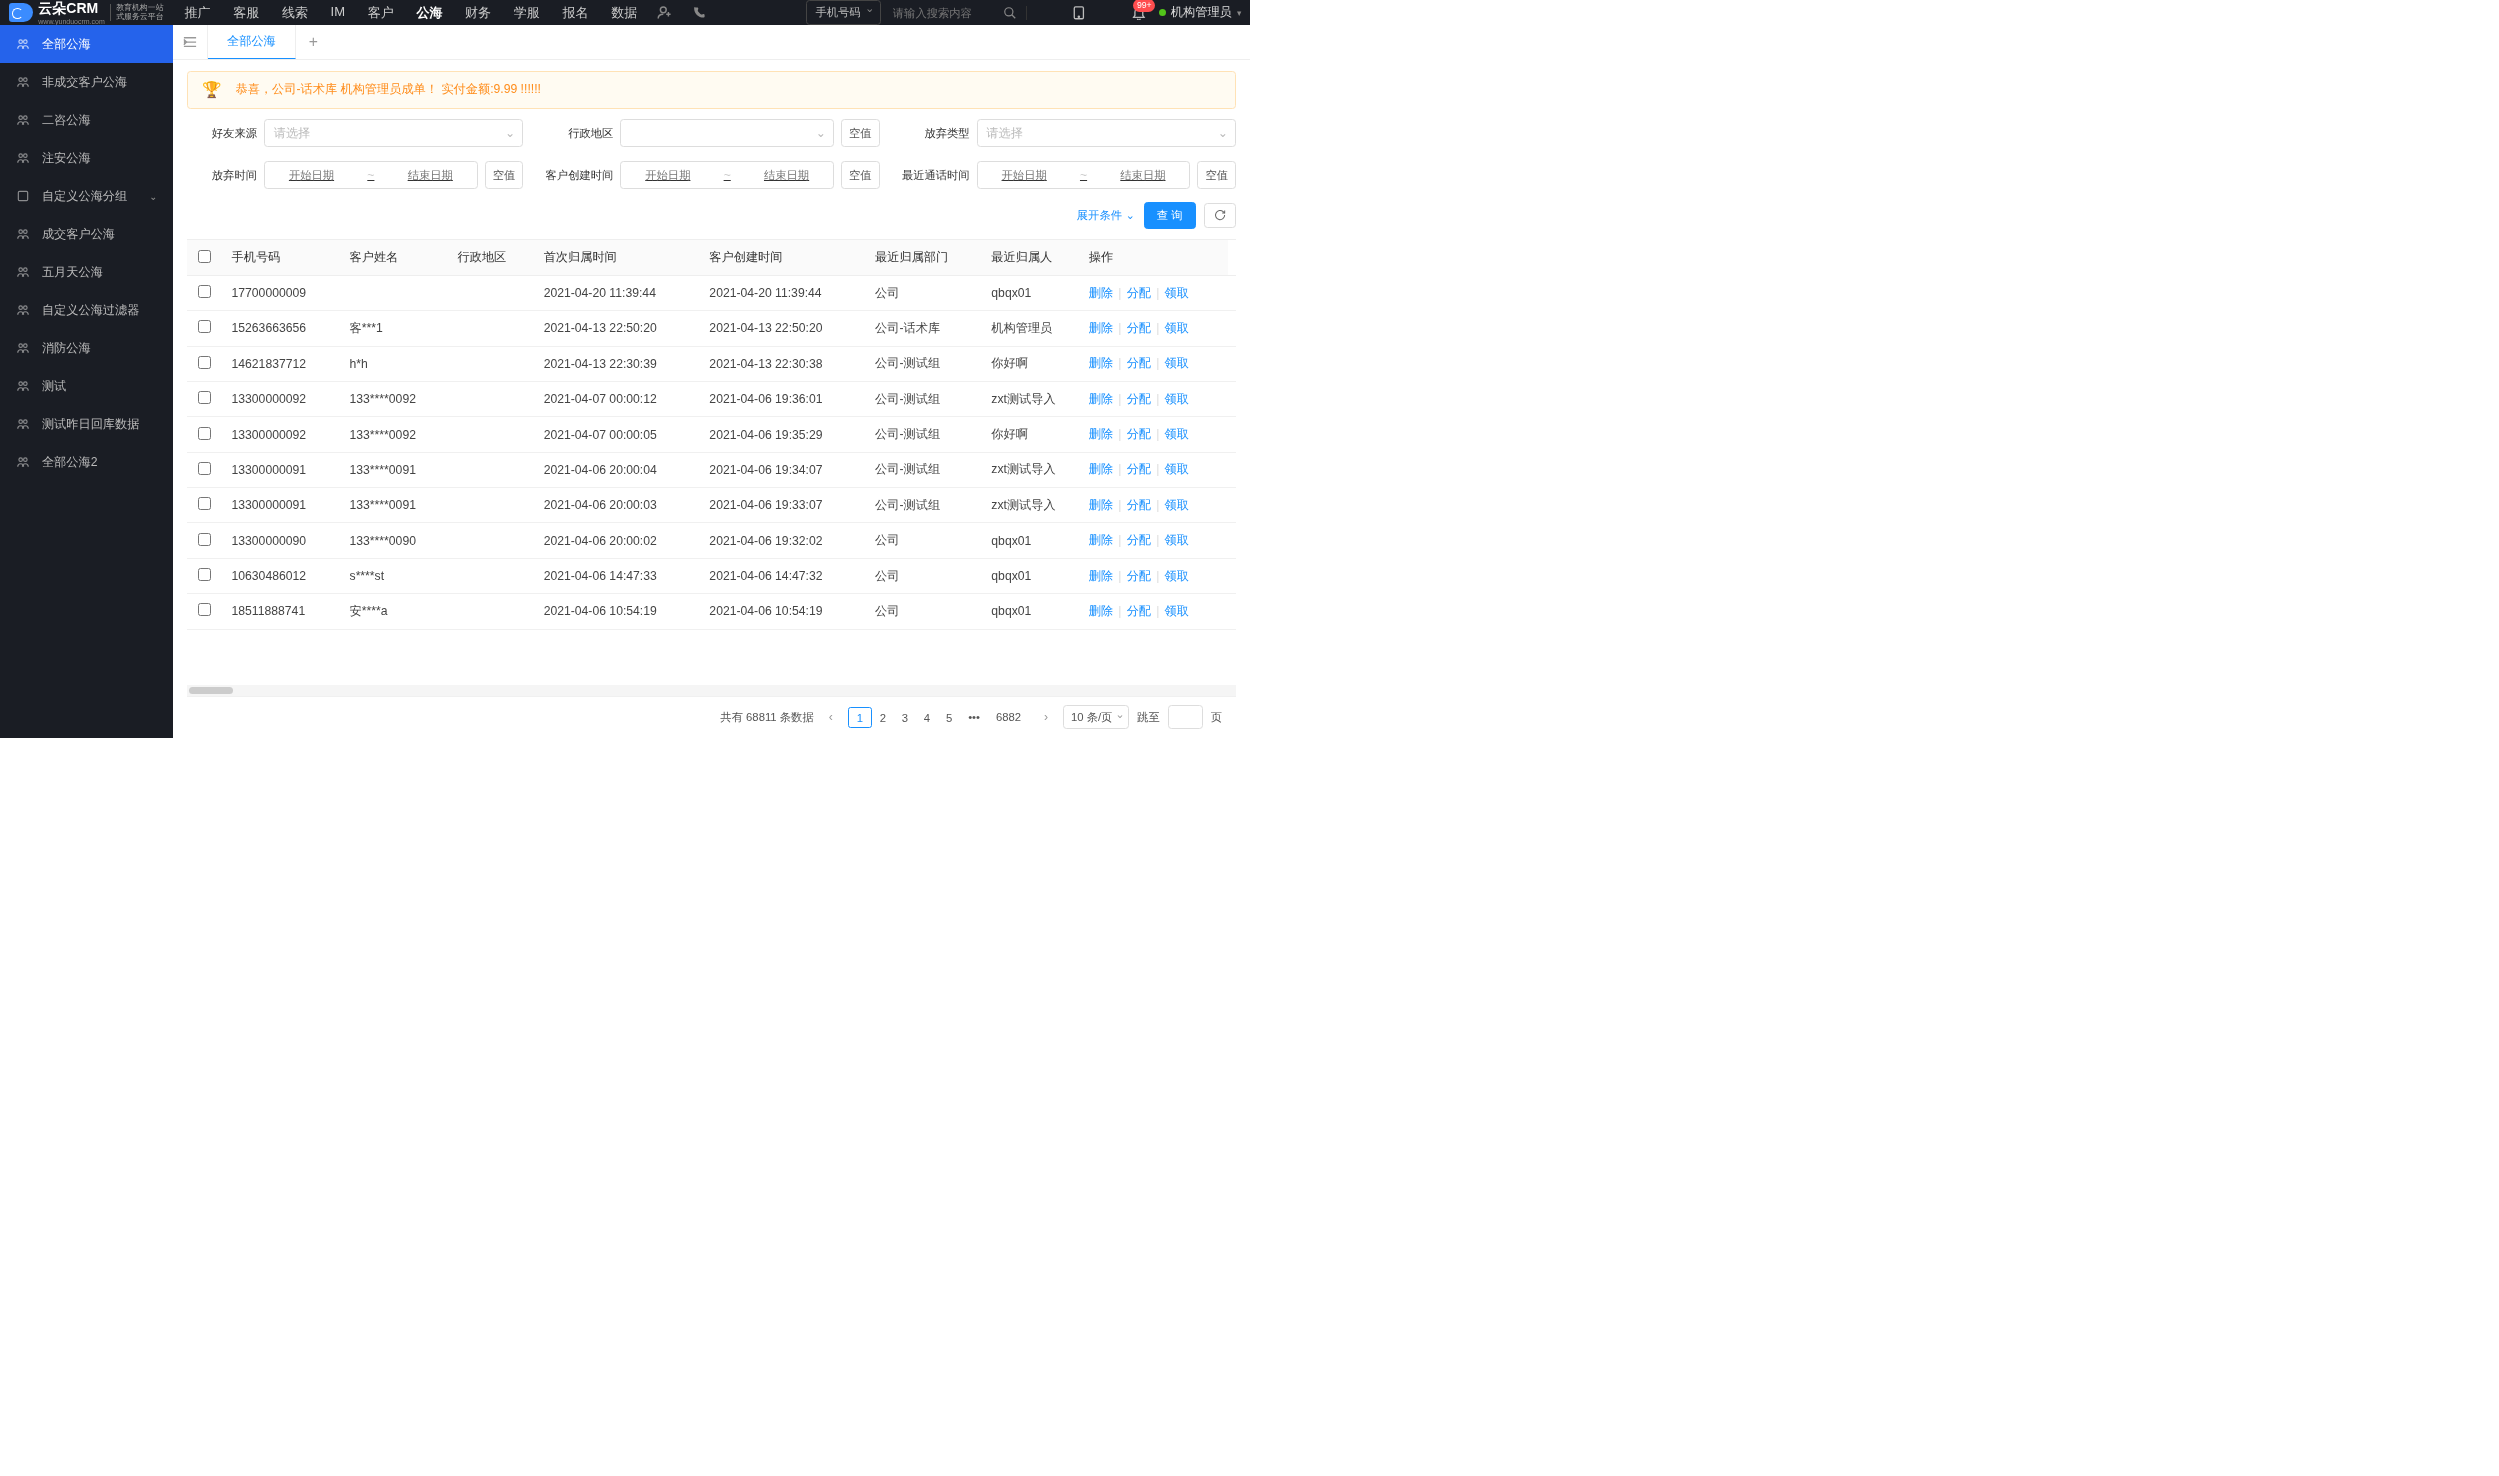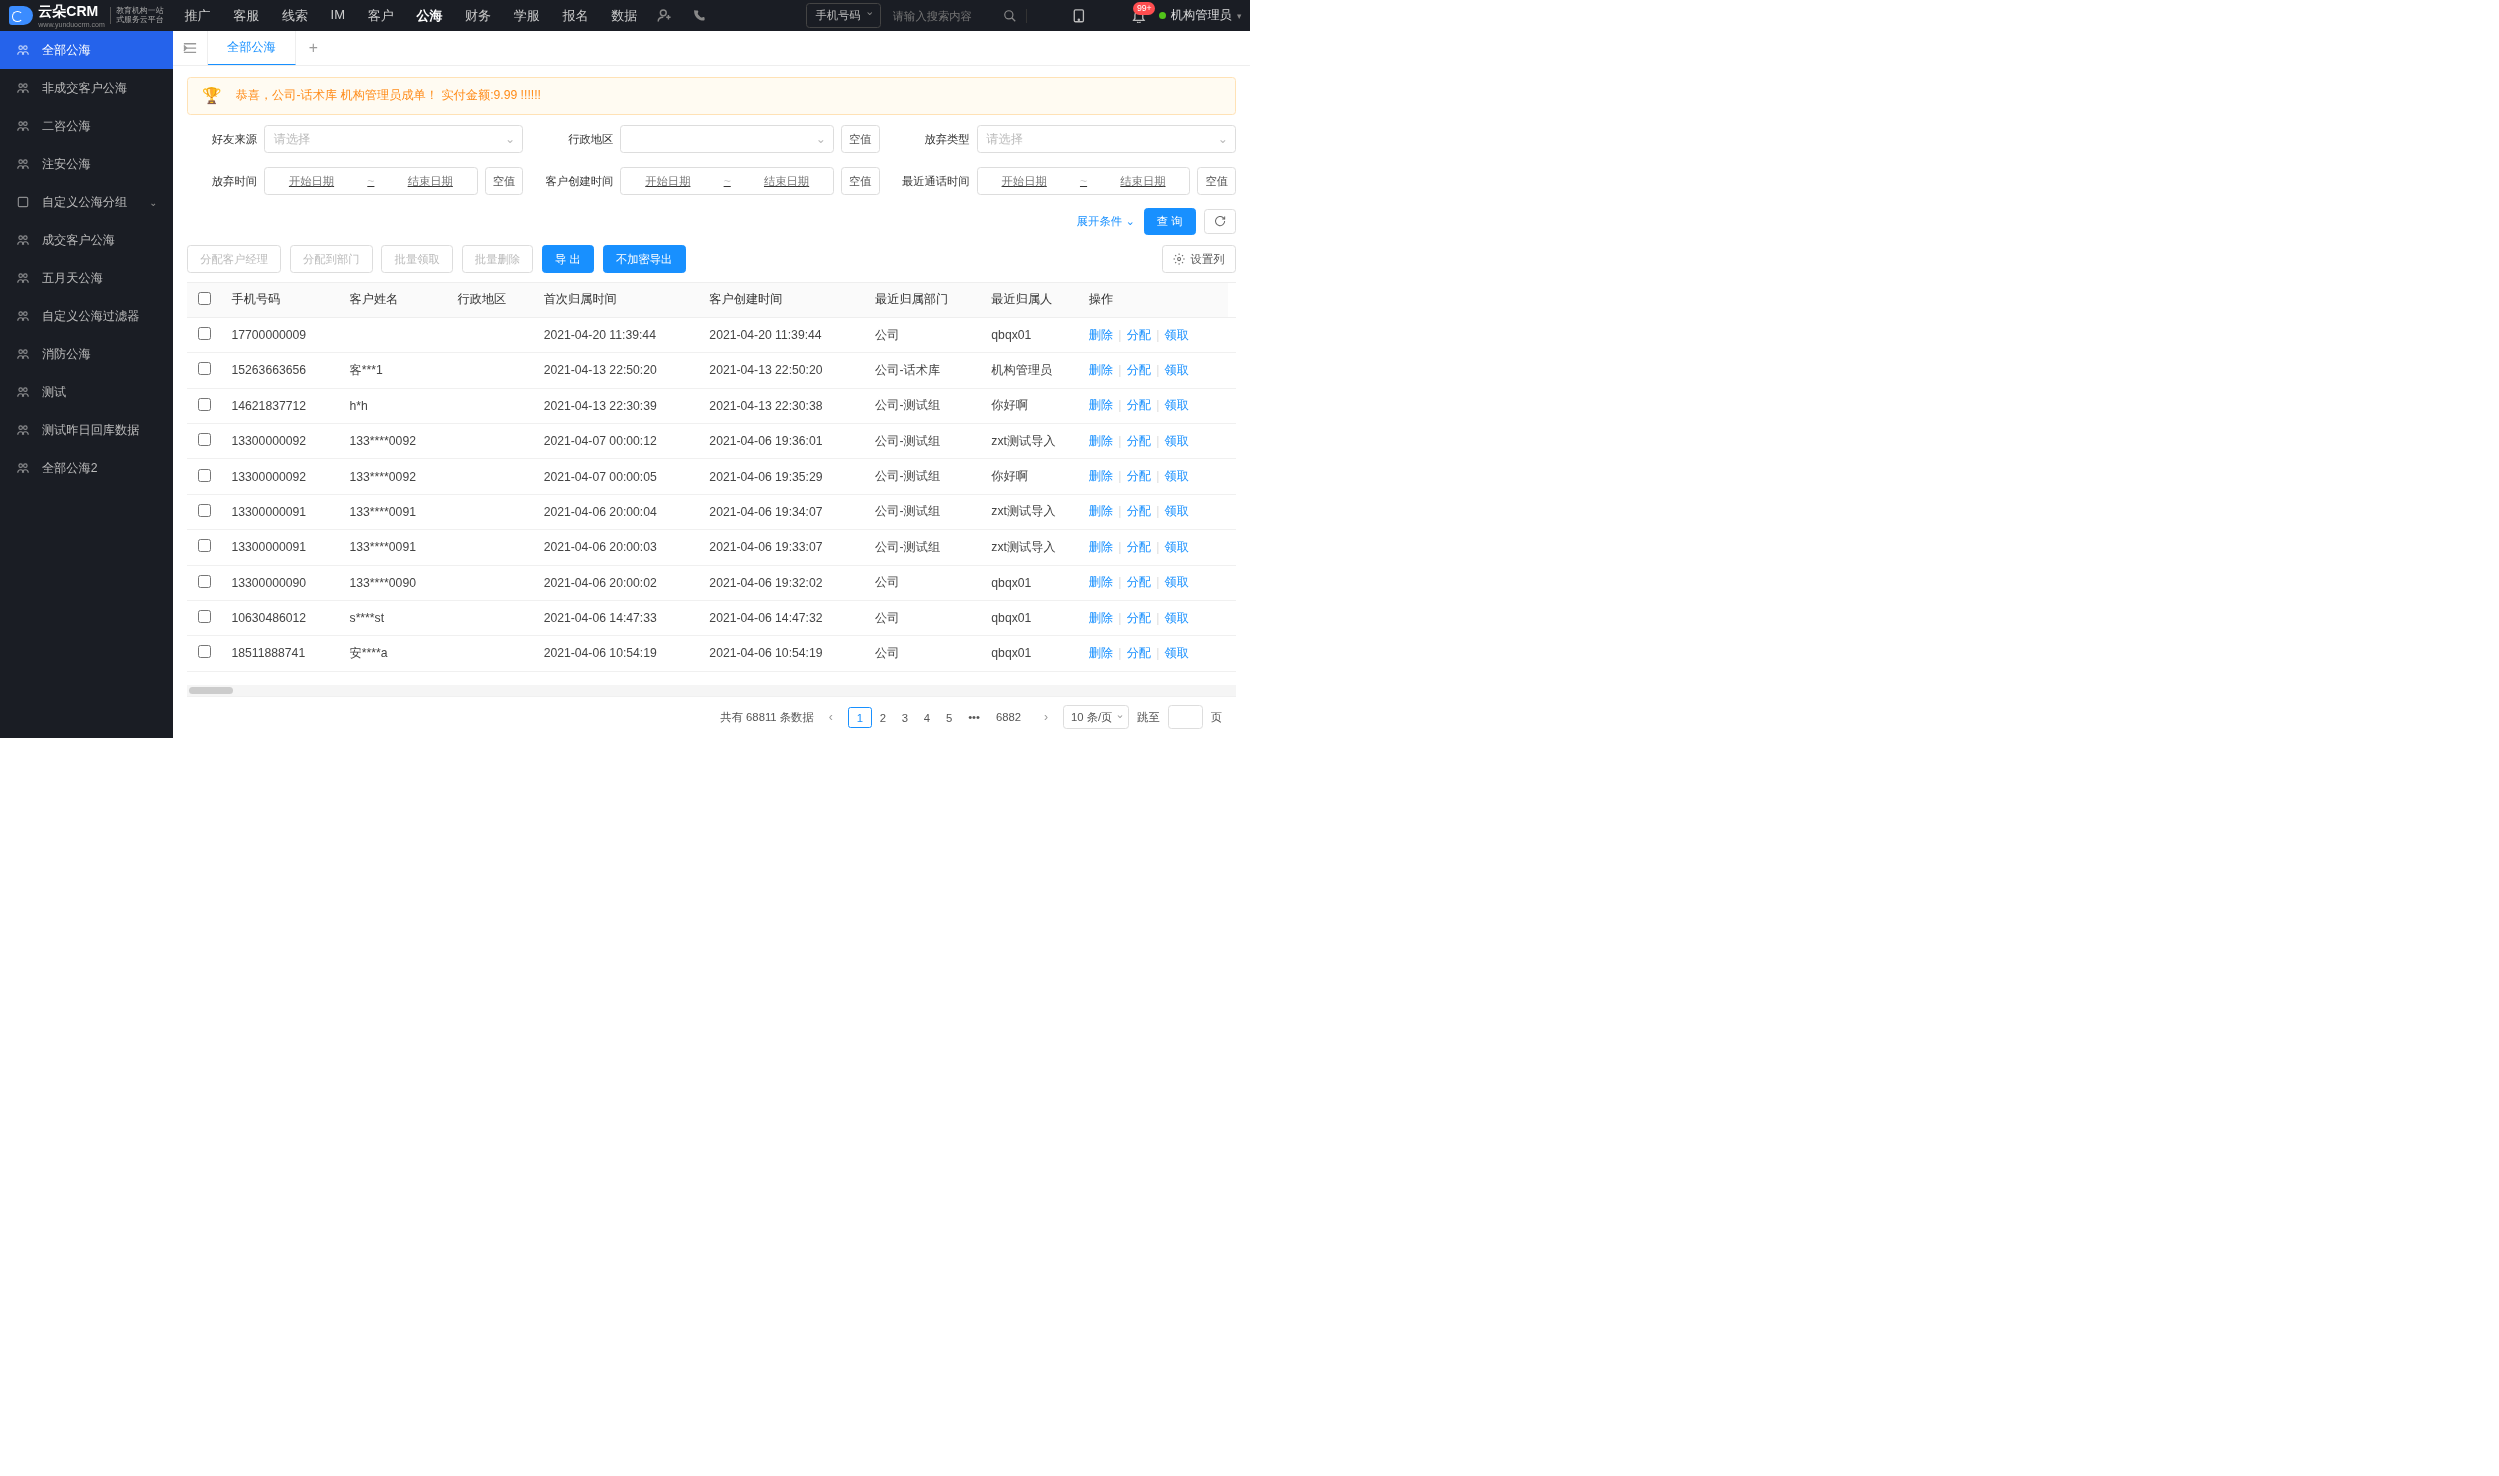--- a/index.html
+++ b/index.html
@@ -1,18 +1,18 @@
 <!DOCTYPE html>
 <html style="font-size:14px"><head>
 <meta charset="utf-8">
 <style>
 * { margin: 0; padding: 0; box-sizing: border-box; }
 body { font-family: -apple-system, "PingFang SC", "Microsoft YaHei", sans-serif; font-size: 12.2px; color: #333; background: #fff; overflow: hidden; }
 .app { width: 1250px; height: 738px; display: flex; flex-direction: column; }
-.header { height: 31px; background: #1a1d24; display: flex; align-items: center; padding: 0 8.7px; color: #ccc; }
+.header { height: 25px; background: #1a1d24; display: flex; align-items: center; padding: 0 8.7px; color: #ccc; }
 .logo { display: flex; align-items: center; margin-right: 17.5px; }
 .logo-img { width: 24.4px; height: 19px; background: #3b8cff; border-radius: 3.5px 10.5px 10.5px 3.5px; margin-right: 5.2px; position: relative; }
 .logo-img::before { content: ""; position: absolute; left: 3.5px; top: 5.2px; width: 8.7px; height: 8.7px; border: 1.7px solid #fff; border-radius: 50%; border-right-color: transparent; }
 .logo-txt { font-size: 14px; font-weight: bold; color: #fff; }
 .logo-sub { font-size: 7.9px; line-height: 8.7px; color: #aaa; border-left: 0.9px solid #555; padding-left: 5.2px; margin-left: 5.2px; }
 .nav { display: flex; gap: 15.7px; }
 .nav-item { color: #ccc; cursor: pointer; padding: 0 3.5px; font-size: 13px; }
 .nav-item.active { color: #fff; font-weight: 600; }
 .nav-icons { display: flex; gap: 17.5px; margin-left: 15.7px; align-items: center; }
 .nav-icon { color: #888; font-size: 15.7px; cursor: pointer; }
@@ -347,37 +347,20 @@
           </span>
           <button class="btn primary">查 询</button>
           <button class="btn icon-only">
             <svg width="12.2" height="12.2" viewBox="0 0 24 24" fill="none" stroke="#666" stroke-width="2">
                 <path d="M21 12a9 9 0 11-3-6.7L21 8"></path>
                 <path d="M21 3v5h-5"></path>
               </svg>
           </button>
         </div>
 
-        <div class="toolbar">
-          <button class="btn disabled">分配客户经理</button>
-          <button class="btn disabled">分配到部门</button>
-          <button class="btn disabled">批量领取</button>
-          <button class="btn disabled">批量删除</button>
-          <button class="btn primary">导 出</button>
-          <button class="btn primary">不加密导出</button>
-          <div class="tb-right">
-            <div class="gear-btn">
-              <svg width="12.2" height="12.2" viewBox="0 0 24 24" fill="none" stroke="#666" stroke-width="2">
-                  <circle cx="12" cy="12" r="3"></circle>
-                  <path d="M12 1v3m0 16v3M4.2 4.2l2.1 2.1m11.4 11.4l2.1 2.1M1 12h3m16 0h3M4.2 19.8l2.1-2.1m11.4-11.4l2.1-2.1"></path>
-                </svg>
-              <span>设置列</span>
-            </div>
-          </div>
-        </div>
 
         <div class="table-wrap">
           <table>
             <thead>
                 <tr id="thead-row">
                   <th class="chk"><input type="checkbox" style=""></th>
                   <th>手机号码</th>
                   <th>客户姓名</th>
                   <th>行政地区</th>
                   <th>首次归属时间</th>

